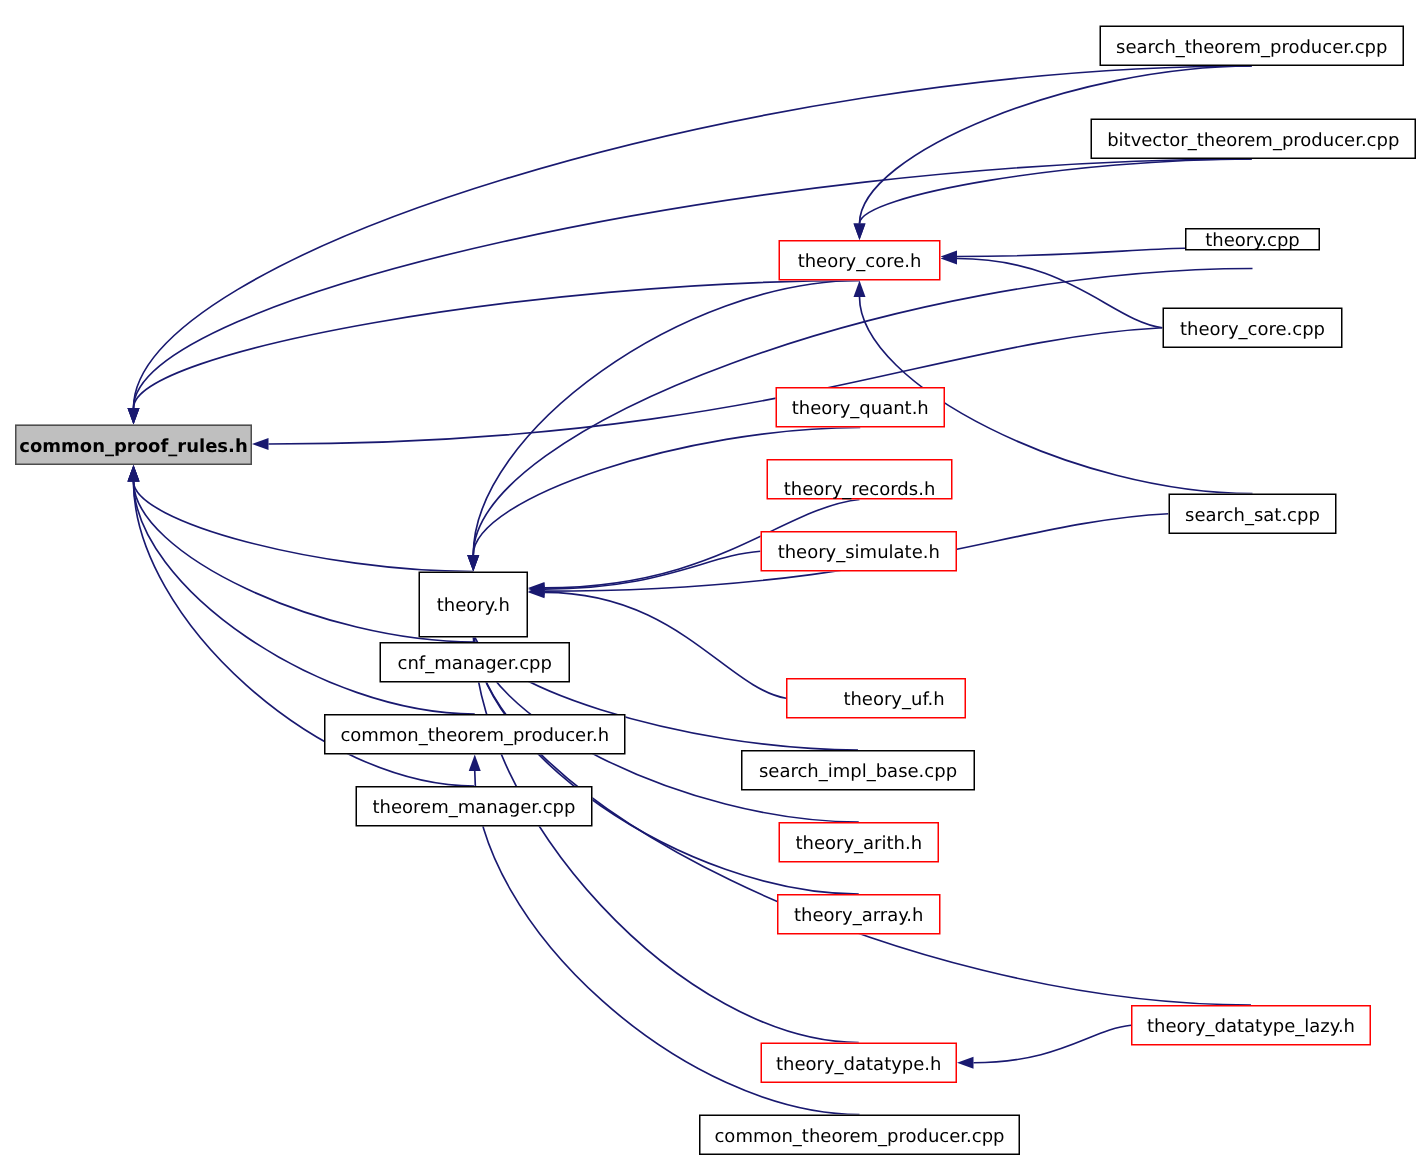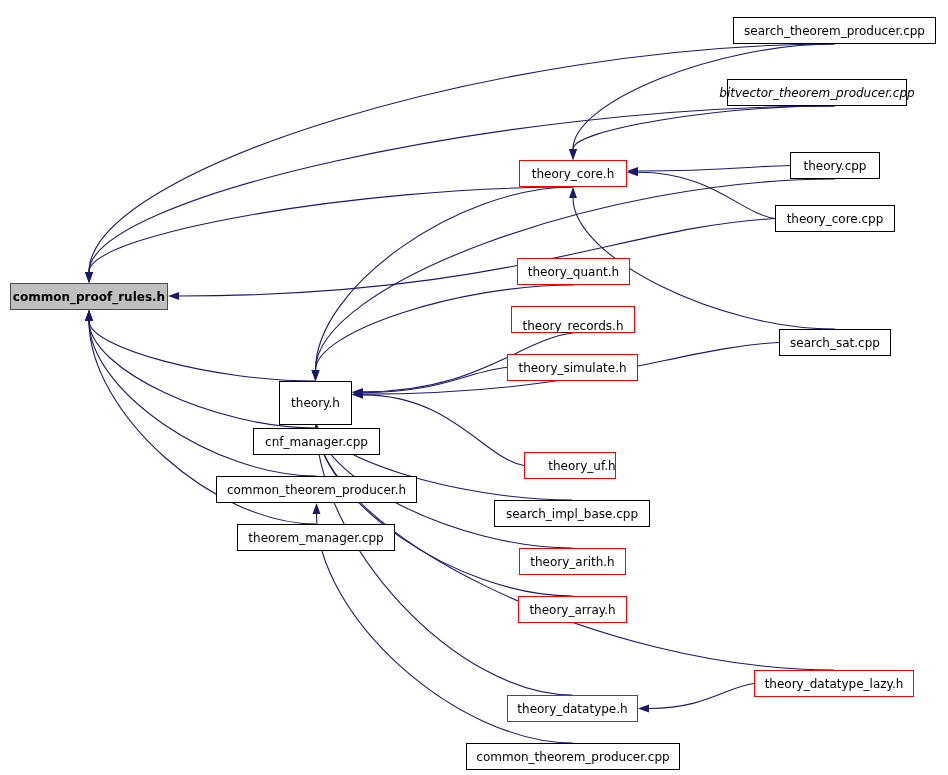--- a/index.html
+++ b/index.html
@@ -114,27 +114,27 @@
         <polygon points="316.5,503 312.5,514 320.5,514"></polygon>
       </g>
   </svg>
   <div id="nodes-layer">
       <div class="node root" style="left: 10px; top: 283px; width: 158px; height: 27px; font-weight: bold;">
         <span class="node-label">common_proof_rules.h</span>
       </div>
       <div class="node source" style="left: 733px; top: 17px; width: 203px; height: 27px;">
         <span class="node-label">search_theorem_producer.cpp</span>
       </div>
-      <div class="node source" style="left: 727px; top: 79px; width: 180px; height: 27px; font-style: italic;">
+      <div class="node source" style="left: 727px; top: 79px; width: 217px; height: 27px;">
         <span class="node-label">bitvector_theorem_producer.cpp</span>
       </div>
       <div class="node header" style="left: 519px; top: 160px; width: 108px; height: 27px;">
         <span class="node-label">theory_core.h</span>
       </div>
-      <div class="node source" style="left: 790px; top: 152px; width: 90px; height: 27px;">
+      <div class="node source" style="left: 790px; top: 152px; width: 90px; height: 15px;">
         <span class="node-label">theory.cpp</span>
       </div>
       <div class="node source" style="left: 775px; top: 205px; width: 120px; height: 27px;">
         <span class="node-label">theory_core.cpp</span>
       </div>
       <div class="node header" style="left: 517px; top: 258px; width: 113px; height: 27px;">
         <span class="node-label">theory_quant.h</span>
       </div>
       <div class="node header" style="left: 511px; top: 306px; width: 124px; height: 27px; align-items: flex-end;">
         <span class="node-label">theory_records.h</span>
@@ -150,21 +150,21 @@
       </div>
       <div class="node source" style="left: 253px; top: 428px; width: 127px; height: 27px;">
         <span class="node-label">cnf_manager.cpp</span>
       </div>
       <div class="node source" style="left: 216px; top: 476px; width: 201px; height: 27px;">
         <span class="node-label">common_theorem_producer.h</span>
       </div>
       <div class="node source" style="left: 237px; top: 524px; width: 158px; height: 27px;">
         <span class="node-label">theorem_manager.cpp</span>
       </div>
-      <div class="node header" style="left: 524px; top: 452px; width: 92px; height: 27px; padding-left: 24px;">
+      <div class="node header" style="left: 524px; top: 452px; width: 120px; height: 27px; padding-left: 24px;">
         <span class="node-label">theory_uf.h</span>
       </div>
       <div class="node source" style="left: 494px; top: 500px; width: 156px; height: 27px;">
         <span class="node-label">search_impl_base.cpp</span>
       </div>
       <div class="node header" style="left: 519px; top: 548px; width: 107px; height: 27px;">
         <span class="node-label">theory_arith.h</span>
       </div>
       <div class="node header" style="left: 518px; top: 596px; width: 109px; height: 27px;">
         <span class="node-label">theory_array.h</span>

